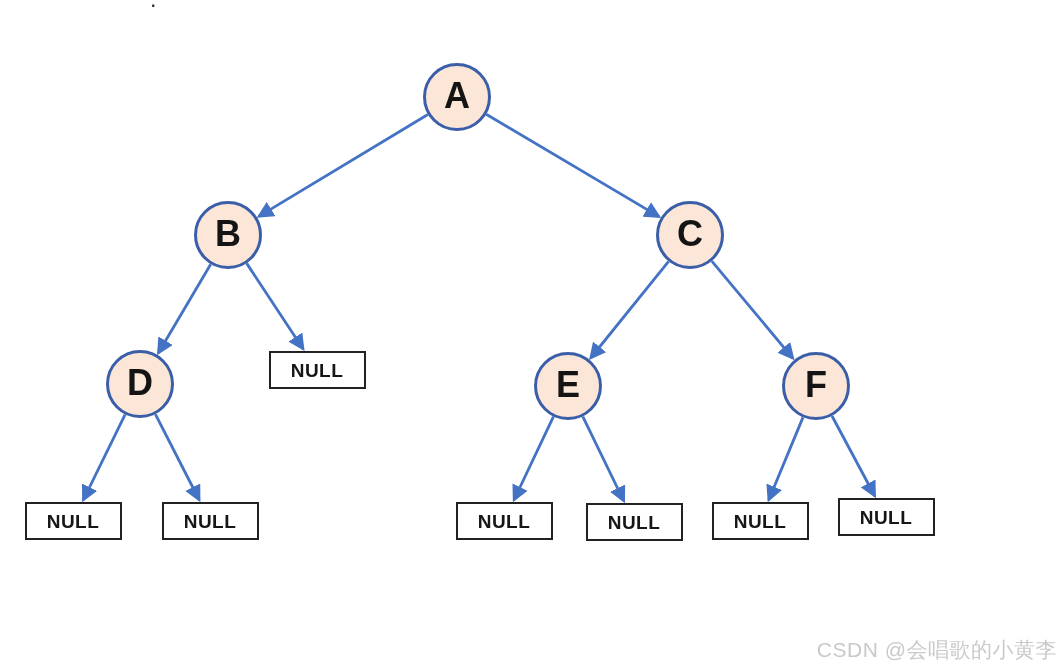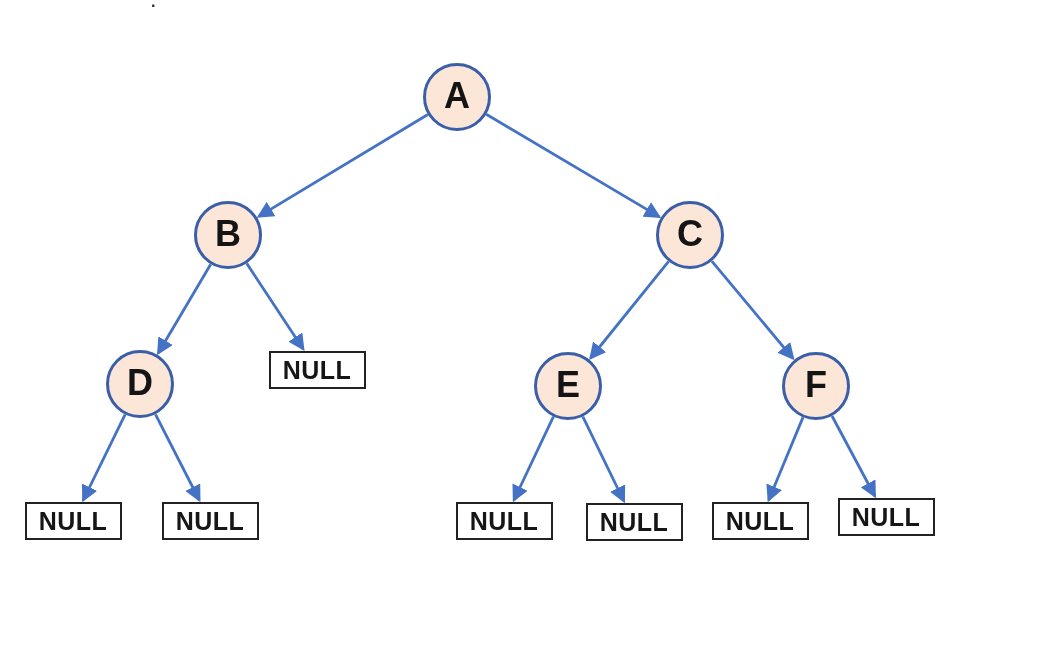--- a/index.html
+++ b/index.html
@@ -32,21 +32,21 @@
     transform: translateY(-1px);
   }
   .null-box {
     position: absolute;
     background: #ffffff;
     display: flex;
     align-items: center;
     justify-content: center;
   }
   .null-box span {
-    font-size: 25px;
+    font-size: 19px;
     font-weight: 600;
     letter-spacing: 0.5px;
     color: #161616;
     line-height: 1;
   }
   .stray-dot {
     position: absolute;
     left: 151px;
     top: -7px;
     font-size: 16px;
@@ -121,13 +121,14 @@
         <span>NULL</span>
       </div>
       <div class="null-box" style="left: 711.5px; top: 502px; width: 97px; height: 38px; border: 2px solid rgb(34, 34, 34);">
         <span>NULL</span>
       </div>
       <div class="null-box" style="left: 837.5px; top: 498px; width: 97px; height: 38px; border: 2px solid rgb(34, 34, 34);">
         <span>NULL</span>
       </div>
     </div>
   <div class="stray-dot">.</div>
+  <div class="watermark">CSDN @会唱歌的小黄李</div>
 </div>
 
 </body></html>

